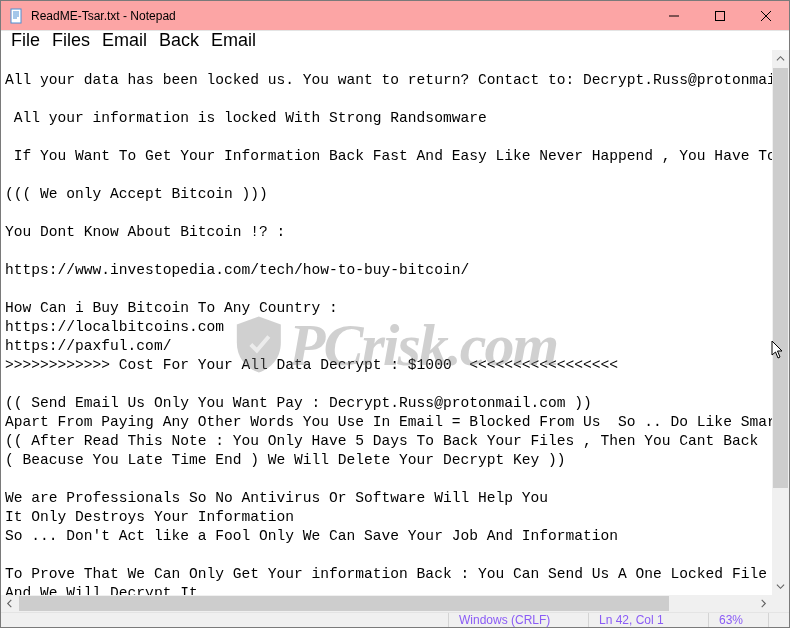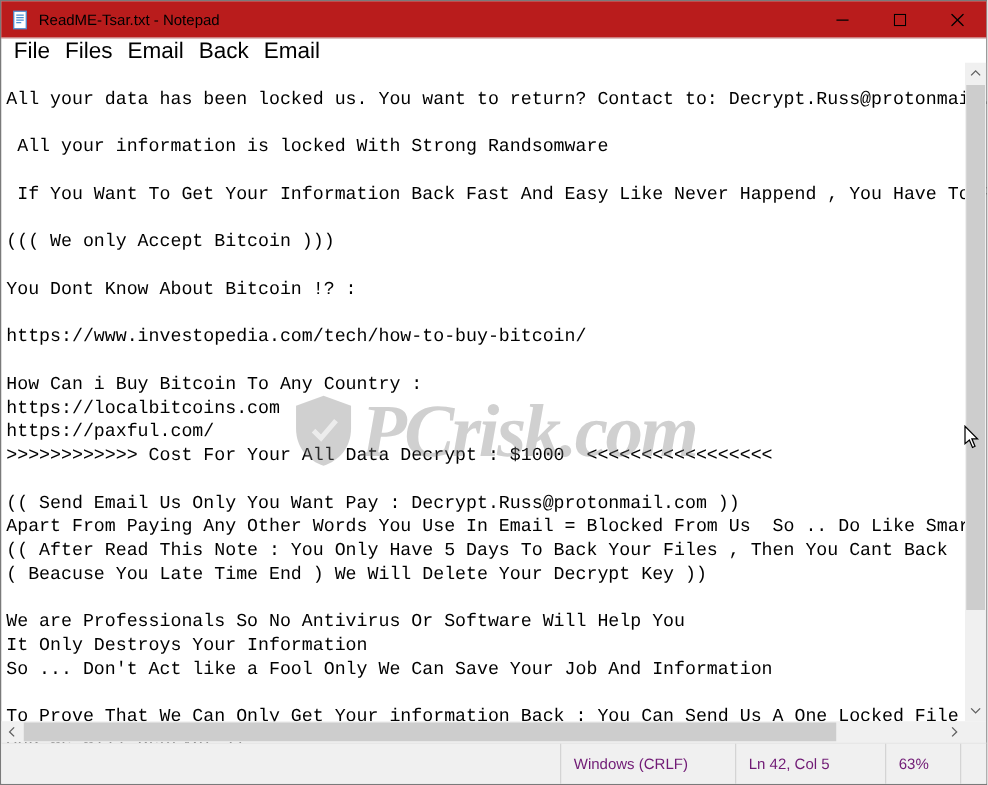--- a/index.html
+++ b/index.html
@@ -1,20 +1,20 @@
 <!DOCTYPE html>
 <html><head>
 <meta charset="utf-8">
 <style>
 * { margin: 0; padding: 0; box-sizing: border-box; }
 body { background: #fff; font-family: "Segoe UI", Tahoma, sans-serif; font-size: 12px; width: 790px; height: 628px; overflow: hidden; position: relative; }
 
 .window { width: 790px; height: 628px; display: flex; flex-direction: column; border: 1px solid #7a7a7a; background: #fff; }
 
-.titlebar { height: 30px; background: #b91c1c; display: flex; align-items: center; border-bottom: 1px solid #e4e4e4; position: relative; }
+.titlebar { height: 30px; background: #fca5a5; display: flex; align-items: center; border-bottom: 1px solid #e4e4e4; position: relative; }
 .titlebar .icon { width: 16px; height: 16px; margin-left: 8px; margin-right: 6px; }
 .titlebar .title { font-size: 12px; color: #000; }
 .win-controls { position: absolute; right: 0; top: 0; height: 30px; display: flex; }
 .win-btn { width: 46px; height: 30px; display: flex; align-items: center; justify-content: center; background: transparent; border: none; font-family: inherit; color: #000; }
 .win-btn svg { width: 10px; height: 10px; }
 
 .menubar { height: 19px; display: flex; align-items: center; padding: 0 4px; font-size: 18px; color: #000; }
 .menubar span { padding: 2px 6px; }
 
 .text-area-wrap { flex: 1; position: relative; overflow: hidden; }
@@ -25,21 +25,21 @@
 .vscroll .thumb { position: absolute; left: 1px; right: 1px; top: 18px; height: 420px; background: #cdcdcd; }
 
 .hscroll { position: absolute; left: 0; right: 17px; bottom: 0; height: 17px; background: #f0f0f0; }
 .hscroll .arrow { position: absolute; top: 0; width: 17px; height: 17px; display: flex; align-items: center; justify-content: center; color: #606060; }
 .hscroll .arrow.left { left: 0; }
 .hscroll .arrow.right { right: 0; }
 .hscroll .thumb { position: absolute; top: 1px; bottom: 1px; left: 18px; width: 650px; background: #cdcdcd; }
 
 .corner { position: absolute; right: 0; bottom: 0; width: 17px; height: 17px; background: #f0f0f0; }
 
-.statusbar { height: 33px; border-top: 1px solid #e4e4e4; background: #f0f0f0; display: flex; align-items: center; font-size: 12px; color: #701a75; }
+.statusbar { height: 15px; border-top: 1px solid #e4e4e4; background: #f0f0f0; display: flex; align-items: center; font-size: 12px; color: #8b5cf6; }
 .statusbar .cell { padding: 0 10px; border-left: 1px solid #d4d4d4; height: 100%; display: flex; align-items: center; }
 .statusbar .spacer { flex: 1; }
 
 .watermark { position: absolute; left: 50%; top: 55%; transform: translate(-50%, -50%); font-size: 60px; font-weight: bold; font-style: italic; color: rgba(120,120,120,0.35); font-family: Liberation Serif, serif; pointer-events: none; letter-spacing: -2px; }
 .watermark .shield { display: inline-block; width: 52px; height: 60px; vertical-align: -10px; margin-right: 4px; }
 
 .cursor-ptr { position: absolute; right: 5px; top: 340px; pointer-events: none; }
 </style>
 </head>
 <body>
@@ -144,21 +144,21 @@
             <path d="M3 1 L7 5 L3 9" fill="none" stroke="#606060" stroke-width="1.2"></path>
           </svg>
       </div>
     </div>
     <div class="corner"></div>
   </div>
 
   <div class="statusbar">
     <div class="spacer"></div>
     <div class="cell" style="min-width:140px">Windows (CRLF)</div>
-    <div class="cell" style="min-width:120px">Ln 42, Col 5</div>
+    <div class="cell" style="min-width:120px">Ln 42, Col 1</div>
     <div class="cell" style="min-width:60px">63%</div>
     <div class="cell" style="min-width:20px"></div>
   </div>
 
 </div>
 
 <div class="watermark">
   <span class="shield">
     <svg viewBox="0 0 52 60">
         <path d="M26 2 L48 10 L48 28 C48 44 38 54 26 58 C14 54 4 44 4 28 L4 10 Z" fill="rgba(120,120,120,0.35)"></path>

